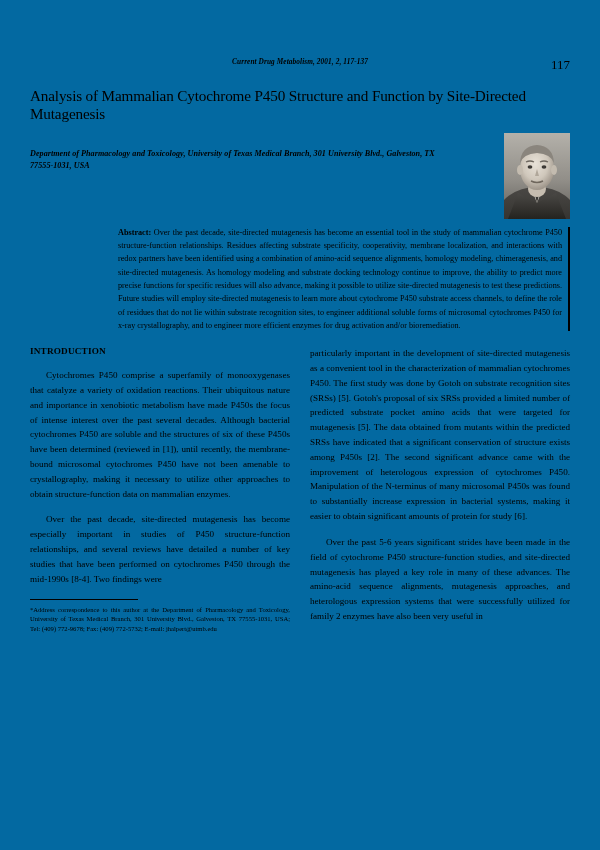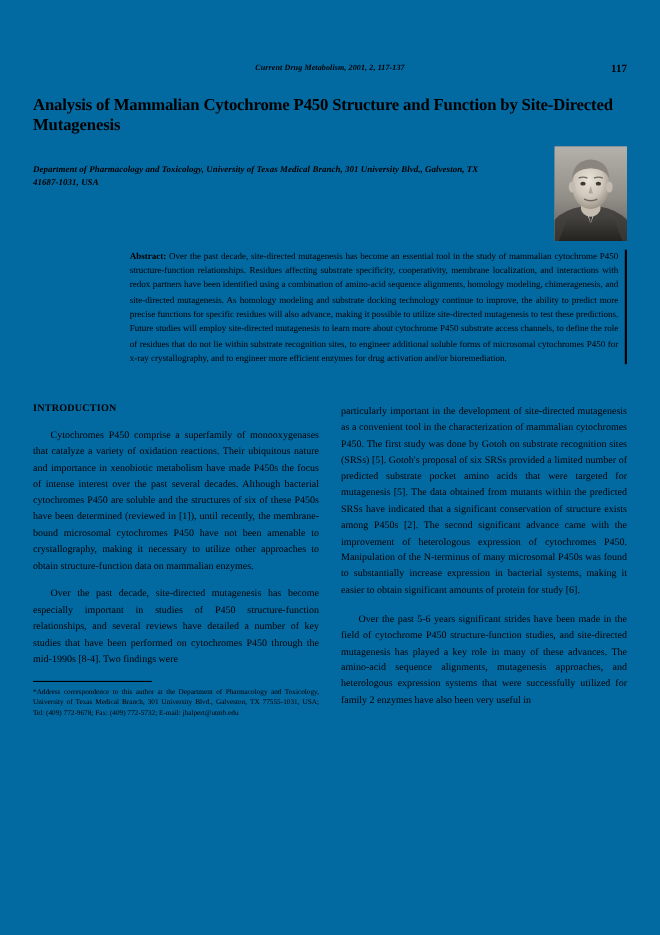--- a/index.html
+++ b/index.html
@@ -39,30 +39,30 @@
     top: 2px;
     text-align: center;
     font-style: italic;
     font-weight: bold;
     letter-spacing: 0.1px;
   }
   .runhead-page {
     position: absolute;
     right: 0;
     top: 2px;
-    font-weight: bold;
-    font-size: 10px;
+    font-weight: normal;
+    font-size: 13px;
     margin-left: 24px;
   }
 
   
   .title {
     margin-top: 18px;
     font-size: 15.2px;
-    font-weight: bold;
+    font-weight: normal;
     line-height: 1.18;
     letter-spacing: -0.15px;
   }
 
   
   .authors {
     margin-top: 19px;
     font-size: 9.6px;
     letter-spacing: 0.1px;
   }
@@ -112,21 +112,21 @@
     right: 0;
     top: 1px;
     bottom: 1px;
     width: 2px;
     background: #000;
   }
 
   
   .columns {
     position: relative;
-    margin-top: 34px;
+    margin-top: 14px;
     display: flex;
     gap: 20px;
   }
   .col {
     width: 260px;
     position: relative;
   }
   .sect-head {
     font-size: 9.2px;
     font-weight: bold;
@@ -187,21 +187,21 @@
 
     <div class="runhead">
       <div class="runhead-cite">Current Drug Metabolism, 2001, 2, 117-137</div>
       <div class="runhead-page">117</div>
     </div>
 
     <div class="title">Analysis of Mammalian Cytochrome P450 Structure and Function by Site-Directed Mutagenesis</div>
 
 
     <div class="affil-row">
-      <div class="affiliation">Department of Pharmacology and Toxicology, University of Texas Medical Branch, 301 University Blvd., Galveston, TX 41687-1031, USA</div>
+      <div class="affiliation">Department of Pharmacology and Toxicology, University of Texas Medical Branch, 301 University Blvd., Galveston, TX 77555-1031, USA</div>
 
       <div class="photo">
         <svg width="66" height="86" viewBox="0 0 66 86">
           <defs>
             <linearGradient id="bgGrad" x1="0" y1="0" x2="0" y2="1">
               <stop offset="0%" stop-color="#b4b1aa"></stop>
               <stop offset="55%" stop-color="#918e88"></stop>
               <stop offset="100%" stop-color="#5e5c58"></stop>
             </linearGradient>
             <radialGradient id="faceGrad" cx="45%" cy="38%" r="62%">

